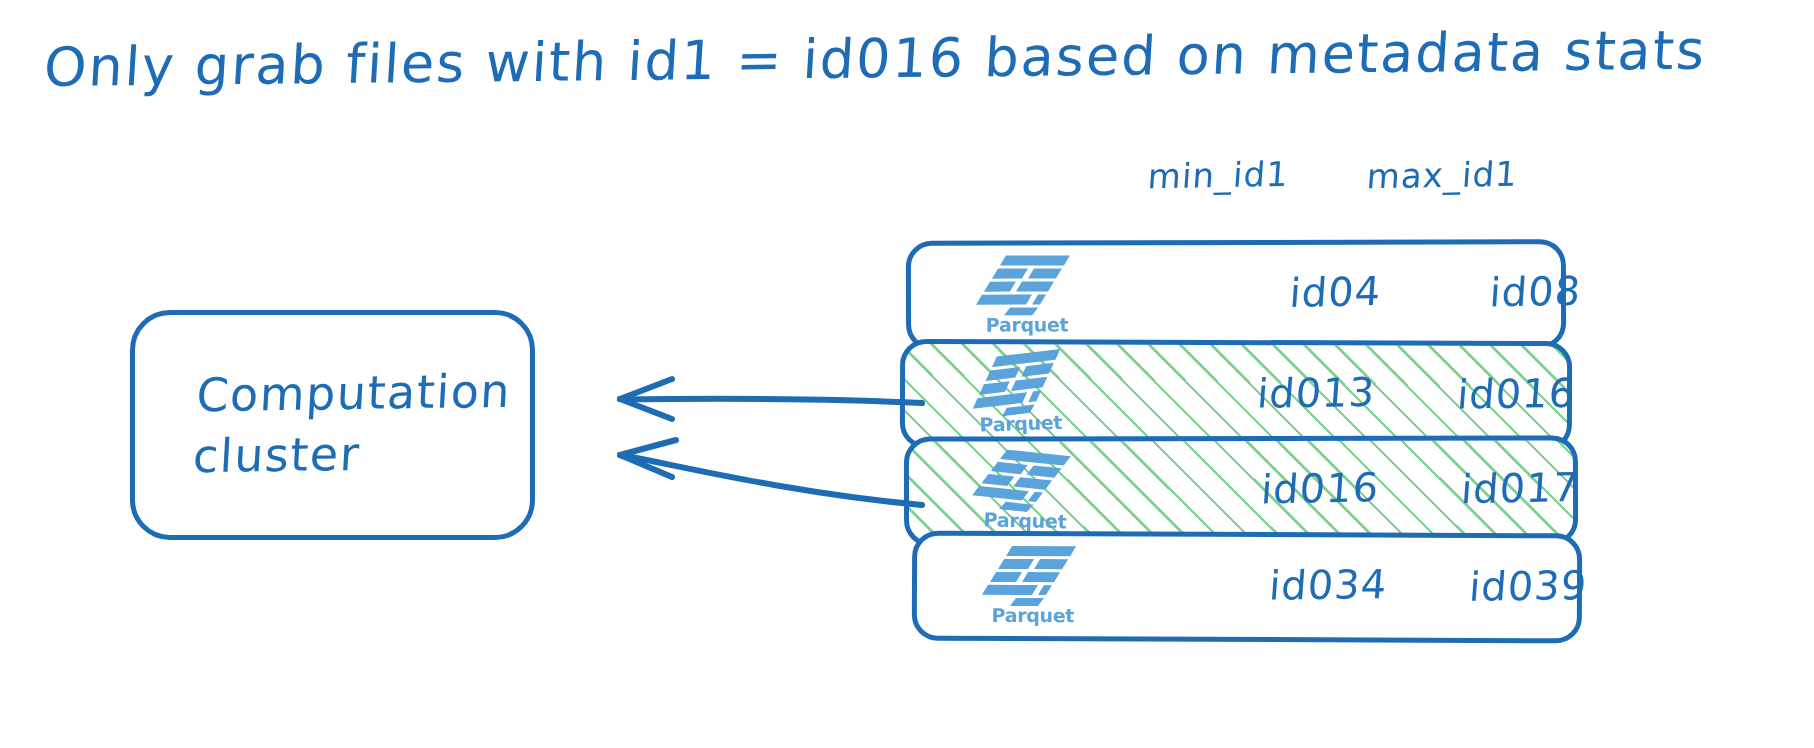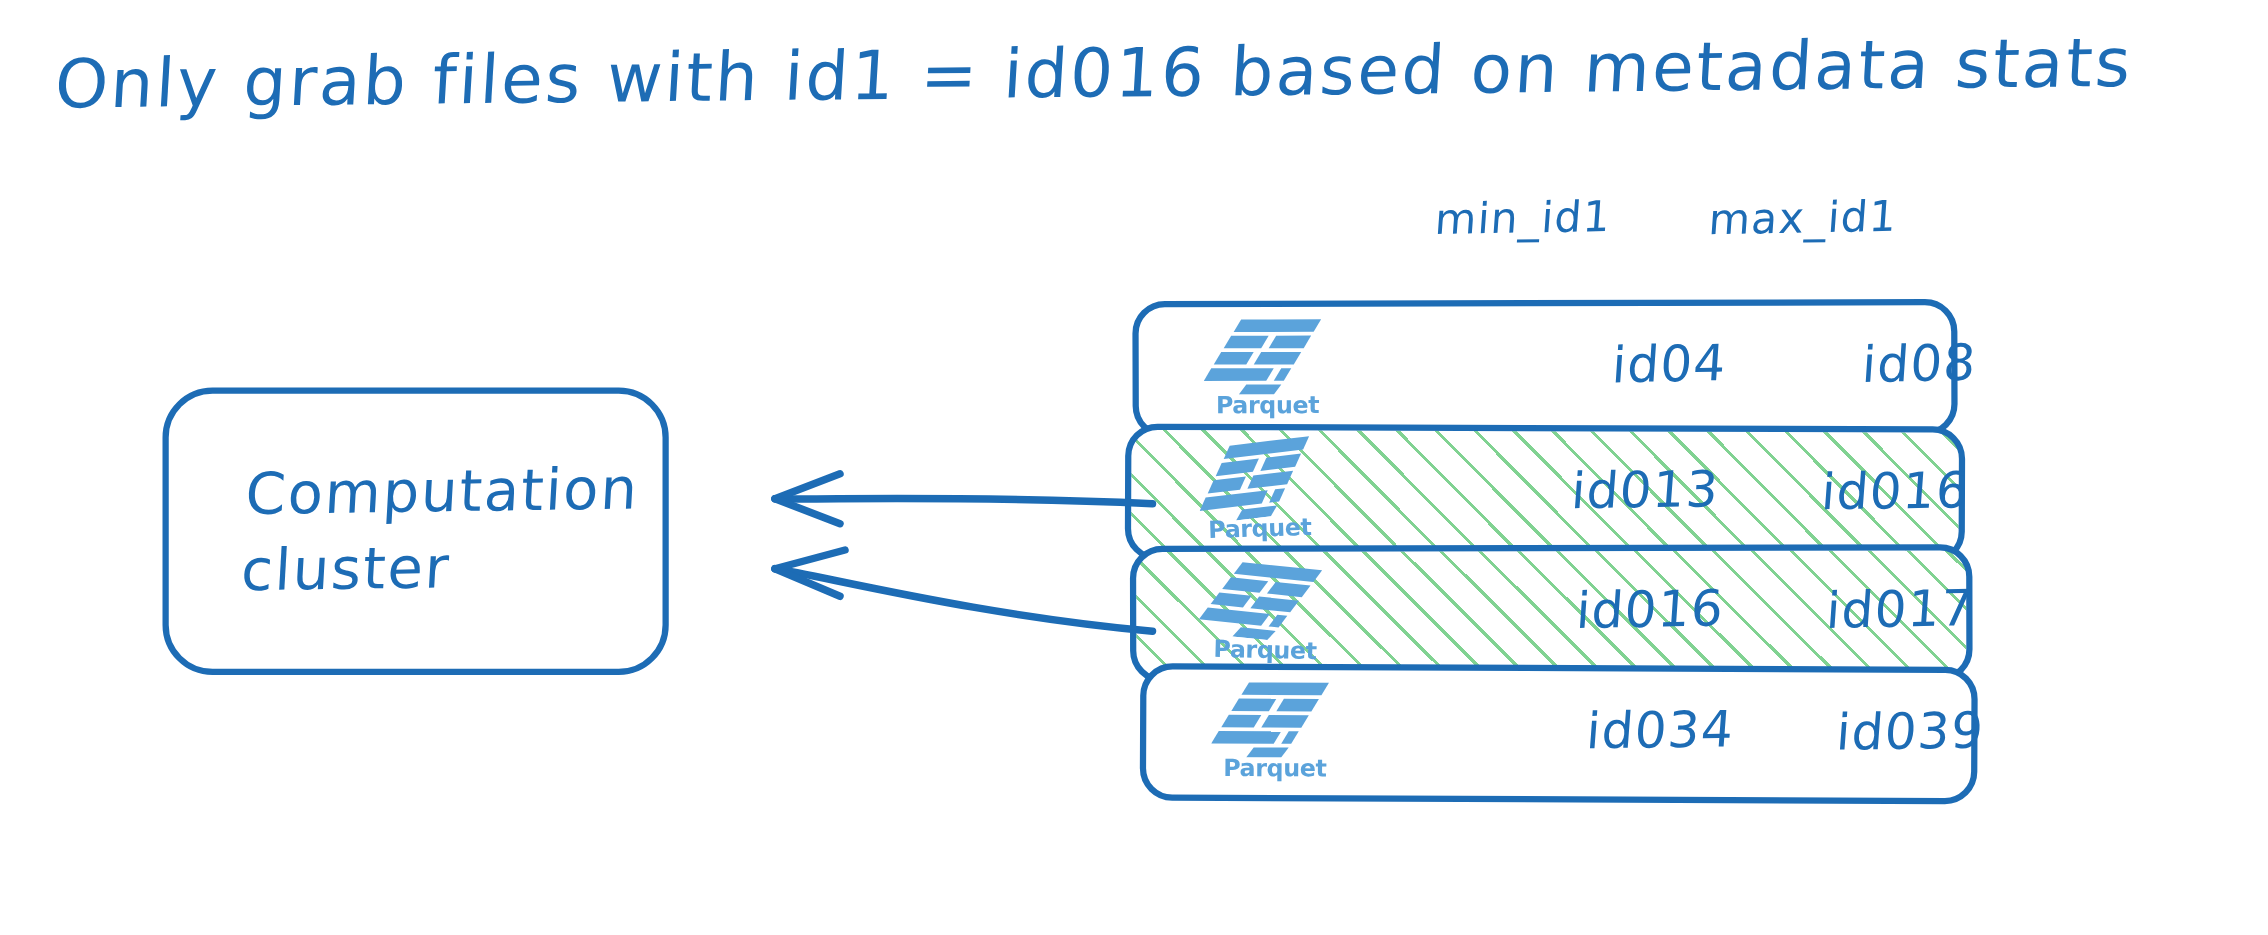--- a/index.html
+++ b/index.html
@@ -73,21 +73,21 @@
   }
   
   #card-0 { top: 0px;   left: 6px;  width: 660px; transform: rotate(-0.15deg); }
   #card-1 { top: 100px; left: 0px;  width: 672px; transform: rotate(0.2deg);  }
   #card-2 { top: 196px; left: 4px;  width: 674px; transform: rotate(-0.1deg); }
   #card-3 { top: 292px; left: 12px; width: 670px; transform: rotate(0.25deg); }
 
   
   .parquet-logo {
     position: absolute;
-    left: 38px;
+    left: 51px;
     top: 6px;
     width: 130px;
     height: 100px;
   }
   .parquet-mark {
     position: absolute;
     left: 14px;
     top: 2px;
     width: 96px;
     height: 62px;

